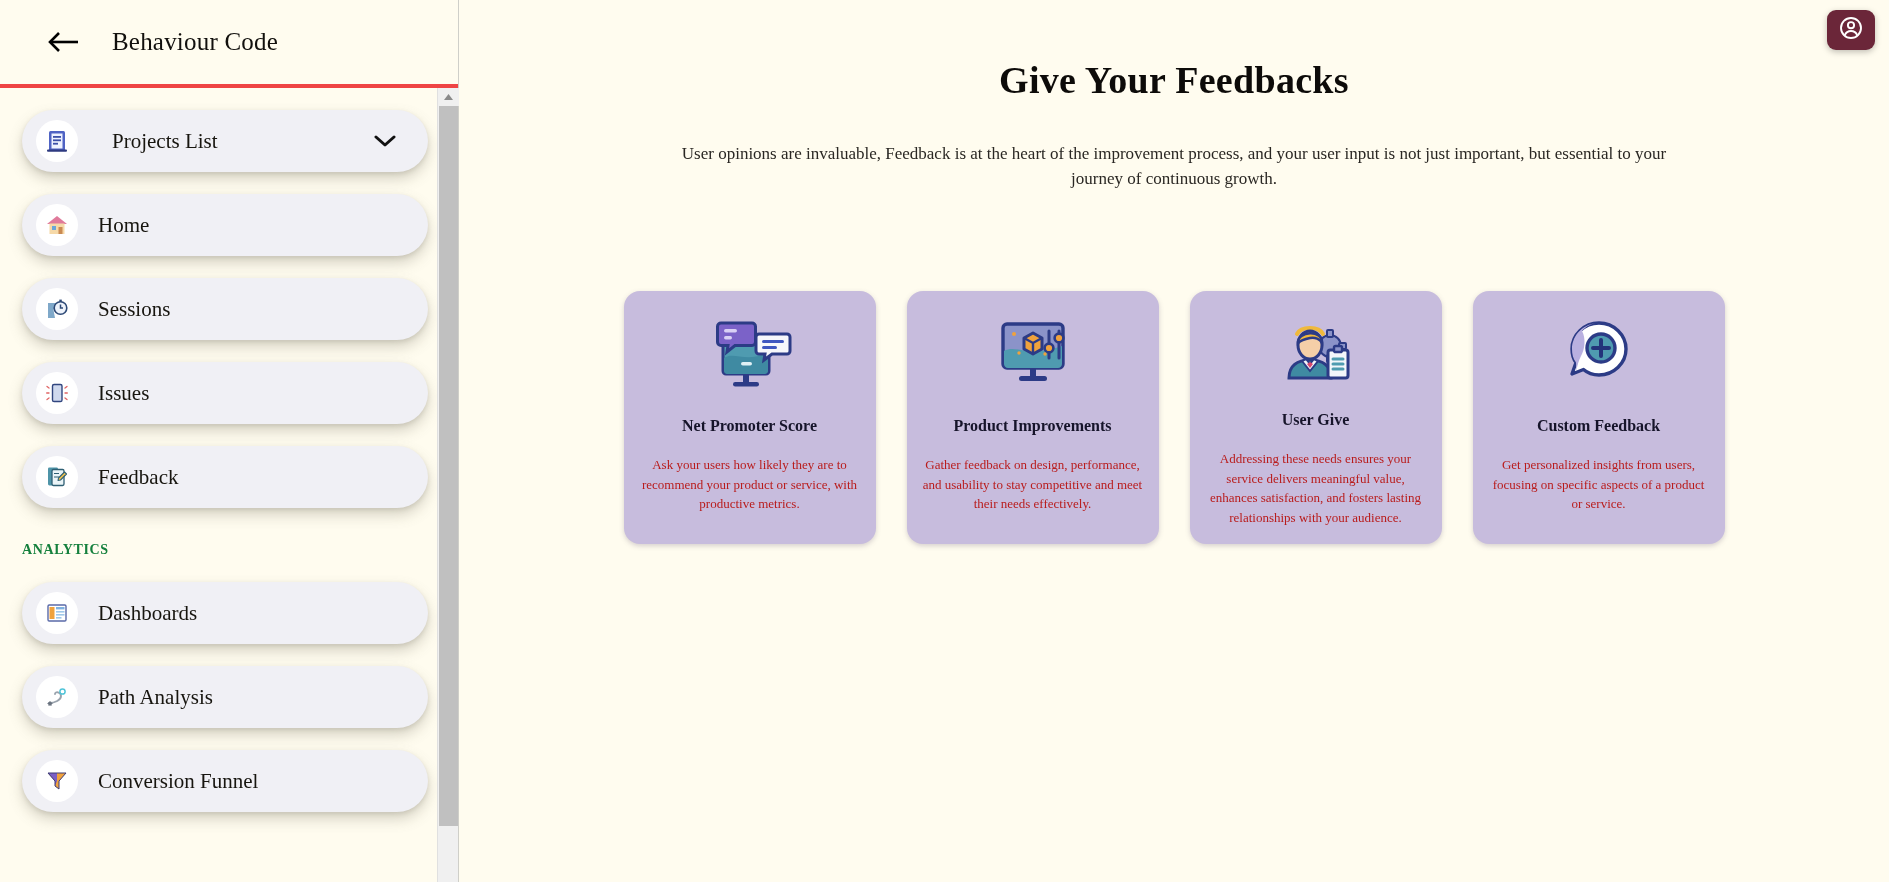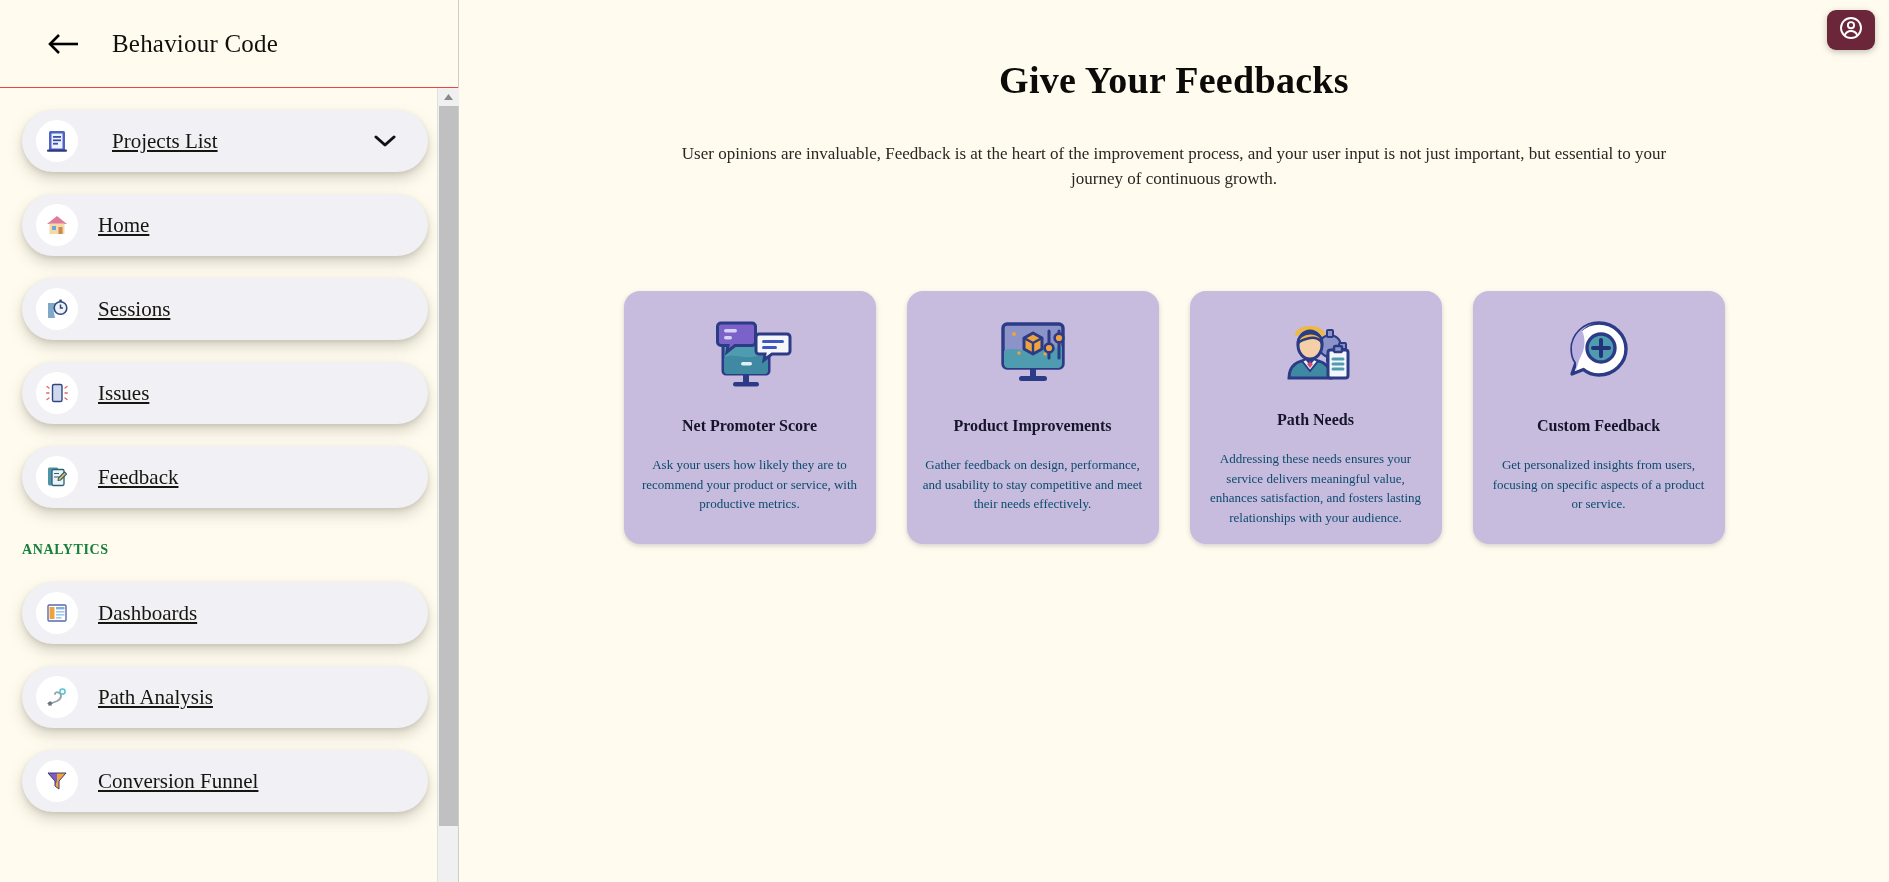--- a/index.html
+++ b/index.html
@@ -26,21 +26,21 @@
     position: relative;
     flex: 0 0 459px;
   }
   .sidebar-header {
     height: 88px;
     flex: 0 0 88px;
     display: flex;
     align-items: center;
     gap: 28px;
     padding-left: 44px;
-    border-bottom: 1px solid #ef4444;
+    border-bottom: 4px solid #ef4444;
     background: #fffcef;
   }
   .back-arrow {
     width: 40px; height: 34px;
     display: flex; align-items: center; justify-content: center;
     cursor: pointer;
   }
   .sidebar-title {
     font-size: 25px;
     font-weight: 400;
@@ -79,21 +79,20 @@
     display: flex; align-items: center; justify-content: center;
     flex: 0 0 42px;
     margin-right: 8px;
   }
   .nav-icon svg { display: block; }
   .nav-label {
     font-size: 21px;
     color: #17150f;
     margin-left: 12px;
     white-space: nowrap;
-    text-decoration: underline;
   }
   .nav-item.projects .nav-label { margin-left: 26px; }
   .chev {
     margin-left: auto;
     margin-right: 10px;
     display: flex; align-items: center;
   }
   .section-label {
     font-size: 14px;
     font-weight: bold;
@@ -189,21 +188,21 @@
   .card-title {
     font-size: 16px;
     font-weight: bold;
     color: #16142a;
     margin-top: 24px;
     text-align: center;
   }
   .card-desc {
     font-size: 13px;
     line-height: 1.5;
-    color: #0c4a6e;
+    color: #b91c1c;
     text-align: center;
     margin-top: 20px;
   }
   .card.tall .card-title { margin-top: 18px; }
 </style>
 </head>
 <body>
 
 <div class="app">
 
@@ -428,21 +427,21 @@
 
             <ellipse cx="37" cy="27" rx="12" ry="14" fill="#f5cfa8" stroke="#2c3b86" stroke-width="3"></ellipse>
 
             <path d="M25 25 C24 13 50 11 49 25 C47 21 42 19 37 20 C32 21 28 22 25 25 Z" fill="#f0b93c" stroke="#2c3b86" stroke-width="2.6"></path>
 
             <rect x="55" y="32" width="20" height="28" rx="2.4" fill="#f3f6fa" stroke="#2c3b86" stroke-width="3"></rect>
             <rect x="61" y="28" width="8" height="6" rx="1.6" fill="#8b93c9" stroke="#2c3b86" stroke-width="2.4"></rect>
             <path d="M60 41 H70 M60 46 H70 M60 51 H70" stroke="#4f9bb0" stroke-width="3" stroke-linecap="round"></path>
           </svg>
         </div>
-        <div class="card-title">Path Needs</div>
+        <div class="card-title">User Give</div>
         <div class="card-desc">Addressing these needs ensures your service delivers meaningful value, enhances satisfaction, and fosters lasting relationships with your audience.</div>
       </div>
 
       <div class="card">
         <div class="card-illus">
           <svg width="86" height="74" viewBox="0 0 86 74" aria-hidden="true">
             <path d="M43 5 C58 5 70 17 70 31 C70 45 58 57 43 57 C37 57 31.5 55 27.5 51.5 L16 56 L20 44.5 C17 40.6 16 36 16 31 C16 17 28 5 43 5 Z" fill="#ffffff" stroke="#2c3b86" stroke-width="3.4" stroke-linejoin="round"></path>
             <path d="M43 5 C36 5 30 8 26 13 C30 20 29 31 25 38 C22.5 43 21 48 20.5 53 L20 44.5 C17 40.6 16 36 16 31 C16 17 28 5 43 5 Z" fill="#b9b0e0"></path>
             <circle cx="45" cy="30" r="14" fill="#4f9bb0" stroke="#2c3b86" stroke-width="3.4"></circle>
             <path d="M45 22 V38 M37 30 H53" stroke="#23337a" stroke-width="4" stroke-linecap="round"></path>

